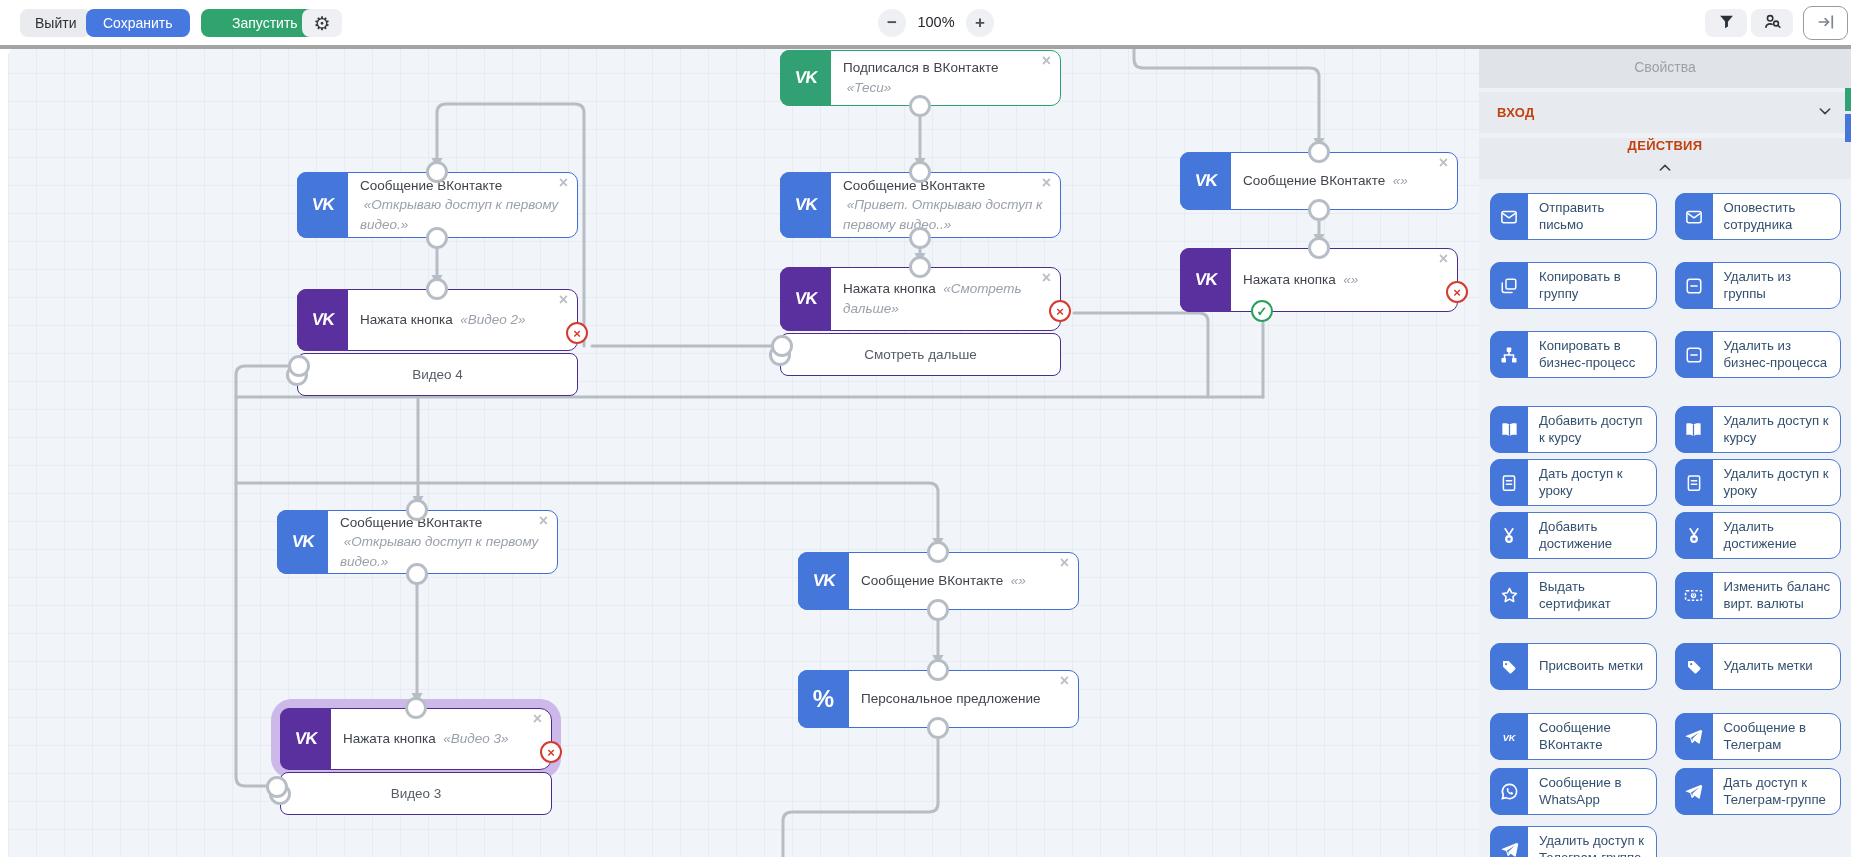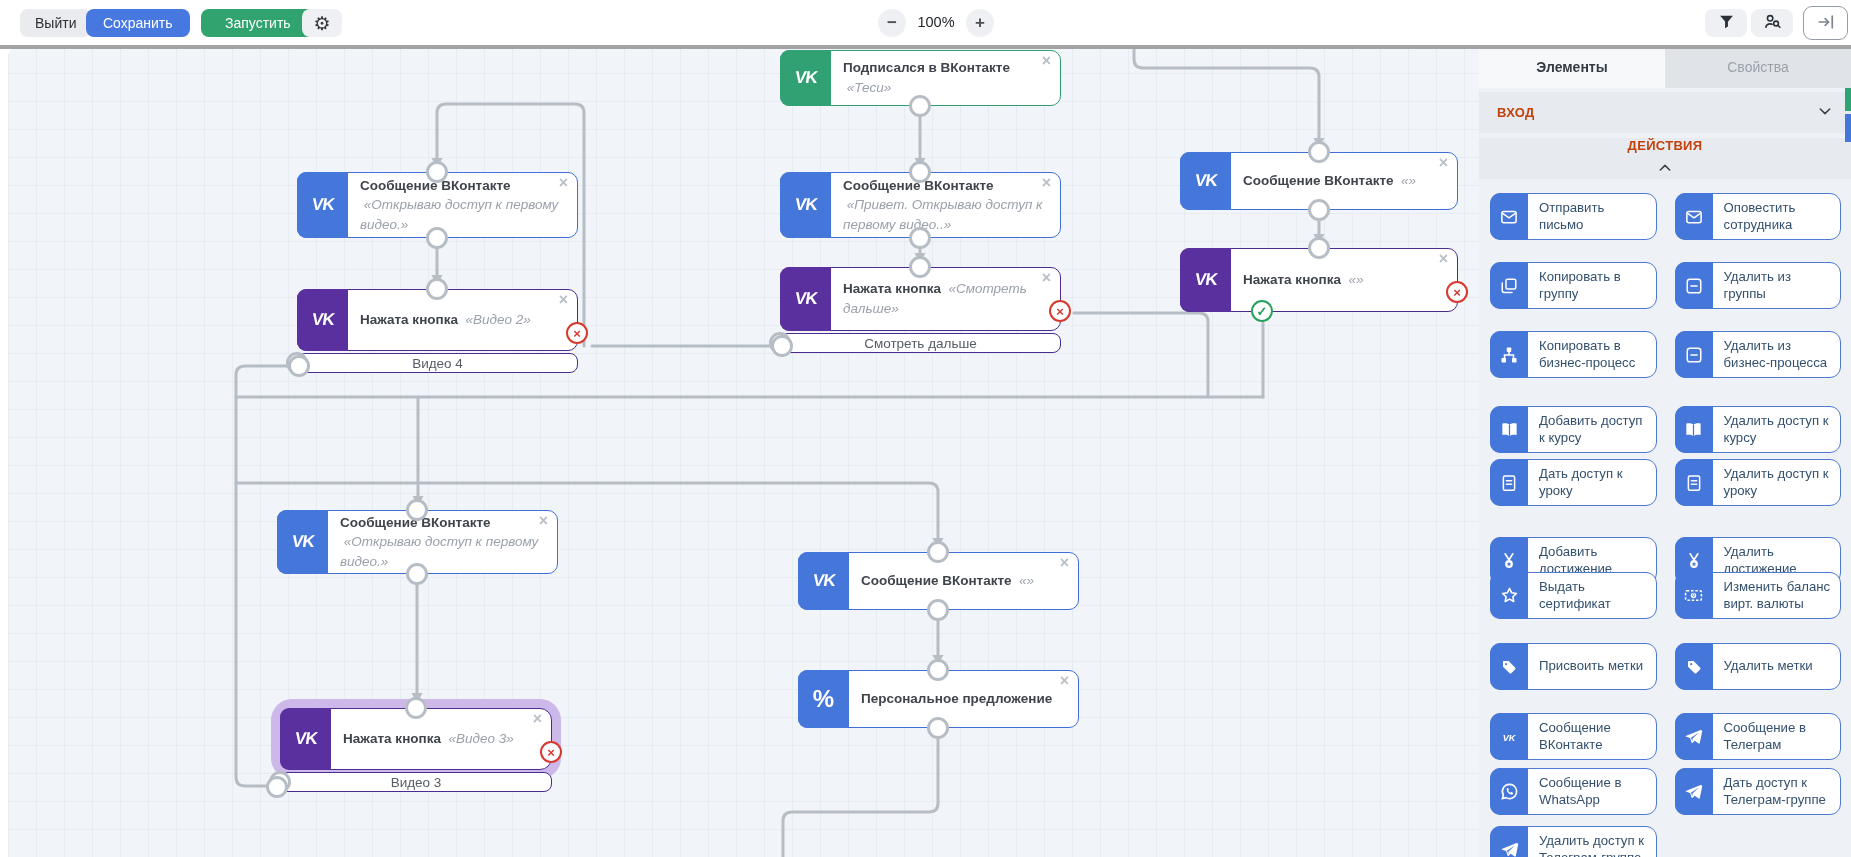--- a/index.html
+++ b/index.html
@@ -6,21 +6,21 @@
   body{width:1851px;height:857px;overflow:hidden;background:#fff;
        font-family:"Liberation Sans",sans-serif;position:relative;}
 
   
   .toolbar{position:absolute;left:0;top:0;right:0;height:45px;background:#fff;z-index:30;
            border-bottom:4px solid #a3a3a3;}
   .tbtn{position:absolute;top:9px;height:28px;display:flex;align-items:center;justify-content:center;
         border-radius:8px;font-size:14px;cursor:pointer;box-sizing:border-box;}
   .btn-exit{left:20px;padding:0 15px;background:#e9ebee;color:#2b3036;}
   .btn-save{left:86px;padding:0 17px;background:#4778e0;color:#fff;}
-  .btn-run{left:201px;padding:0 24px;background:#31a36e;color:#fff;}
+  .btn-run{left:201px;padding:0 31px;background:#31a36e;color:#fff;}
   .btn-gear{left:302px;width:40px;background:#eef0f3;color:#343a41;font-size:19px;}
   .btn-round{width:28px;border-radius:50%;background:#eef0f3;color:#4a5058;font-size:17px;font-weight:bold;}
   .zoom-out{left:878px;}
   .zoom-label{position:absolute;left:908px;top:14px;width:56px;text-align:center;
               font-size:14.5px;color:#22262c;}
   .zoom-in{left:966px;}
   .btn-sq{width:42px;background:#eef0f3;}
   .btn-filter{left:1705px;}
   .btn-usersearch{left:1751px;}
   .btn-collapse{left:1803px;top:6px;width:45px;height:34px;background:#fff;
@@ -44,25 +44,25 @@
   .node.green  .node-main{border-color:#2fa070;}
   .node.selected .node-main{box-shadow:0 0 0 9px #ccb9ea;border-radius:12px;}
   .node-icon{position:absolute;left:-1px;top:-1px;bottom:-1px;width:51px;background:#4576d9;
              border-radius:9px 0 0 9px;display:flex;align-items:center;justify-content:center;}
   .node.purple .node-icon{background:#5a2f9e;}
   .node.green  .node-icon{background:#31a174;}
   .vk-glyph{color:#fff;font-weight:bold;font-size:17px;letter-spacing:-1px;transform:skewX(-8deg);}
   .pc-glyph{color:#fff;font-weight:bold;font-size:24px;}
   .node-text{position:absolute;left:62px;right:14px;top:0;bottom:0;display:flex;align-items:center;
              font-size:13.5px;line-height:1.45;color:#3f444c;}
-  .node-title{font-weight:bold;}
+  .node-title{font-weight:normal;}
   .node-quote{font-style:italic;color:#9aa1ab;}
   .node-close{position:absolute;top:2px;right:9px;font-size:16px;font-weight:bold;color:#b9bfc7;
               cursor:pointer;line-height:1;}
-  .node-footer{position:relative;margin-top:2px;height:20px;background:#fff;border:1.6px solid #4c2b90;
+  .node-footer{position:relative;margin-top:2px;height:43px;background:#fff;border:1.6px solid #4c2b90;
                border-radius:8px;display:flex;align-items:center;justify-content:center;
                font-size:13.5px;color:#565c64;box-sizing:border-box;}
   .footer-port{position:absolute;left:-12px;top:50%;margin-top:-11px;width:22px;height:22px;
                border-radius:50%;background:#fff;border:3px solid #b7bdc5;box-sizing:border-box;}
   .badge{position:absolute;width:22px;height:22px;border-radius:50%;background:#fff;z-index:9;
          display:flex;align-items:center;justify-content:center;font-weight:bold;font-size:13px;
          box-sizing:border-box;line-height:1;}
   .badge.err{right:-11px;top:32px;border:2.5px solid #d6392e;color:#d6392e;}
   .badge.ok{left:70px;bottom:-11px;border:2.5px solid #27a05e;color:#27a05e;}
 
@@ -355,21 +355,20 @@
     <circle cx="416" cy="708" r="9.5" fill="#fff" stroke="#b7bdc5" stroke-width="3"></circle>
     <circle cx="277" cy="787" r="9.5" fill="#fff" stroke="#b7bdc5" stroke-width="3"></circle>
     <circle cx="938" cy="552" r="9.5" fill="#fff" stroke="#b7bdc5" stroke-width="3"></circle>
     <circle cx="938" cy="610" r="9.5" fill="#fff" stroke="#b7bdc5" stroke-width="3"></circle>
     <circle cx="938" cy="670" r="9.5" fill="#fff" stroke="#b7bdc5" stroke-width="3"></circle>
     <circle cx="938" cy="728" r="9.5" fill="#fff" stroke="#b7bdc5" stroke-width="3"></circle>
   </svg>
 
 <div class="sidebar">
   <div class="tabs">
-    <div class="tab active">Элементы</div>
     <div class="tab inactive">Свойства</div>
   </div>
   <div class="section-hdr hdr-vhod">
     <span>ВХОД</span>
     <span><svg viewBox="0 0 24 24" width="16" height="16" fill="none" stroke="#3b424c" stroke-width="2.4" stroke-linecap="round" stroke-linejoin="round">
           <path d="M5 9l7 7 7-7"></path>
         </svg></span>
   </div>
   <div class="section-hdr hdr-act">
     <span>ДЕЙСТВИЯ</span>
@@ -478,21 +477,21 @@
   <div class="action-btn">
     <div class="action-icon">
             <svg viewBox="0 0 24 24" width="18" height="18">
               <rect x="4.5" y="2.5" width="15" height="19" rx="2" fill="none" stroke="#fff" stroke-width="2"></rect>
               <path d="M8.5 9h7M8.5 13.5h7" stroke="#fff" stroke-width="2" stroke-linecap="round"></path>
             </svg>
           </div>
     <div class="action-label">Удалить доступ к уроку</div>
   </div>
 </div>
-      <div class="action-row" style="top: 492px;">
+      <div class="action-row" style="top: 467px;">
   <div class="action-btn">
     <div class="action-icon">
             <svg viewBox="0 0 24 24" width="18" height="18">
               <path d="M7 2.5l5 8 5-8" fill="none" stroke="#fff" stroke-width="2.4" stroke-linecap="round" stroke-linejoin="round"></path>
               <circle cx="12" cy="16" r="5.2" fill="#fff"></circle>
               <path d="M12 13.2l.9 1.8 2 .3-1.4 1.4.3 2-1.8-1-1.8 1 .3-2-1.4-1.4 2-.3z" fill="#4576d9"></path>
             </svg>
           </div>
     <div class="action-label">Добавить достижение</div>
   </div>

